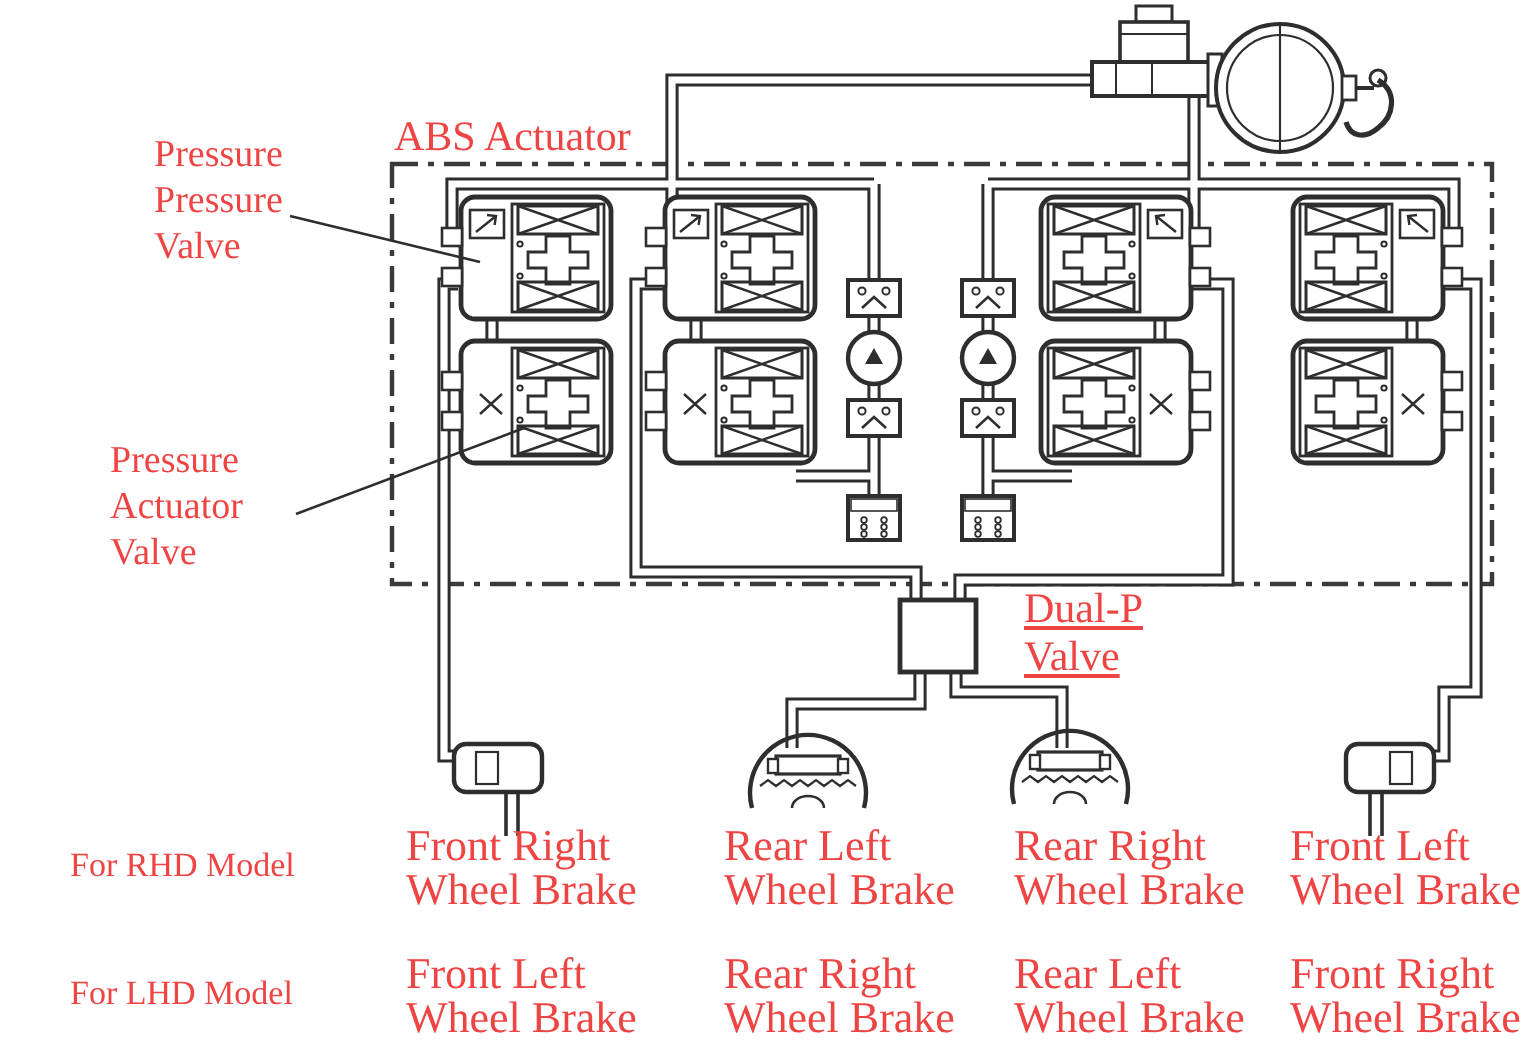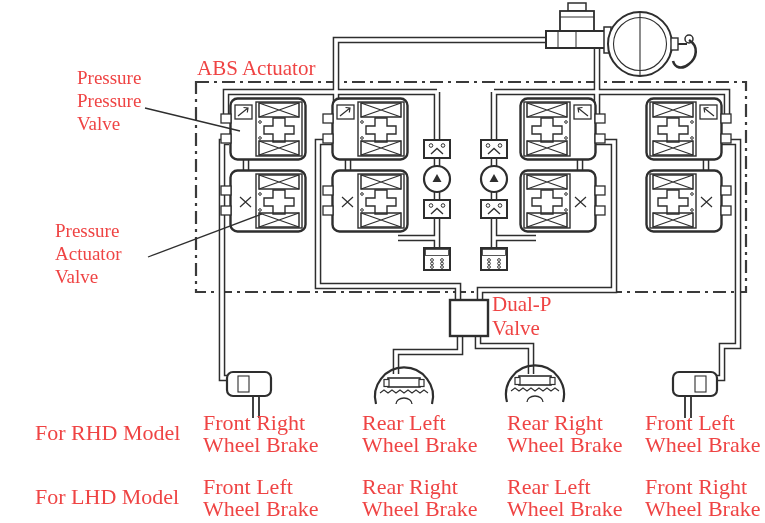--- a/index.html
+++ b/index.html
@@ -5,21 +5,21 @@
   html,body{margin:0;padding:0;background:#ffffff;}
   #stage{position:relative;width:765px;height:523px;background:#ffffff;overflow:hidden;
          font-family:"Liberation Serif","DejaVu Serif",serif;color:#1c1c1c;}
   #diagram-svg{position:absolute;left:0;top:0;}
   .lbl{position:absolute;color:#ef4444;}
   .lbl div{white-space:nowrap;}
   .callout{font-size:19px;line-height:23px;}
   .title-lbl{font-size:21px;line-height:24px;text-align:right;}
   .dualp-lbl{font-size:21px;line-height:24px;}
   .cell{font-size:22px;line-height:22px;}
-  .rowlbl{font-size:22px;line-height:22px;}
+  .rowlbl{font-size:17px;line-height:22px;}
   
   .pipe{fill:none;stroke:#2e2e2e;stroke-width:6.6;}
   .pipe2{fill:none;stroke:#ffffff;stroke-width:3.6;}
   .ln{stroke:#2e2e2e;fill:none;}
   .wbox{fill:#ffffff;stroke:#2e2e2e;}
   .leader{stroke:#2e2e2e;stroke-width:1.3;fill:none;}
 </style>
 </head>
 <body>
 
@@ -195,21 +195,21 @@
   <div>Pressure</div>
   <div>Valve</div>
 </div>
 
 <div class="lbl callout" style="left:55px;top:219px;">
   <div>Pressure</div>
   <div>Actuator</div>
   <div>Valve</div>
 </div>
 
-<div class="lbl dualp-lbl" style="left:492px;top:292px;">
+<div class="lbl dualp-lbl" style="left:512px;top:292px;text-decoration:underline;">
   <div>Dual-P</div>
   <div>Valve</div>
 </div>
 
 <div class="lbl rowlbl" style="left:35px;top:422px;">For RHD Model</div>
 <div class="lbl rowlbl" style="left:35px;top:486px;text-align:right;">For LHD Model</div>
 
 <div class="lbl cell" style="left:203px;top:412px;">
   <div>Front Right</div>
   <div>Wheel Brake</div>

